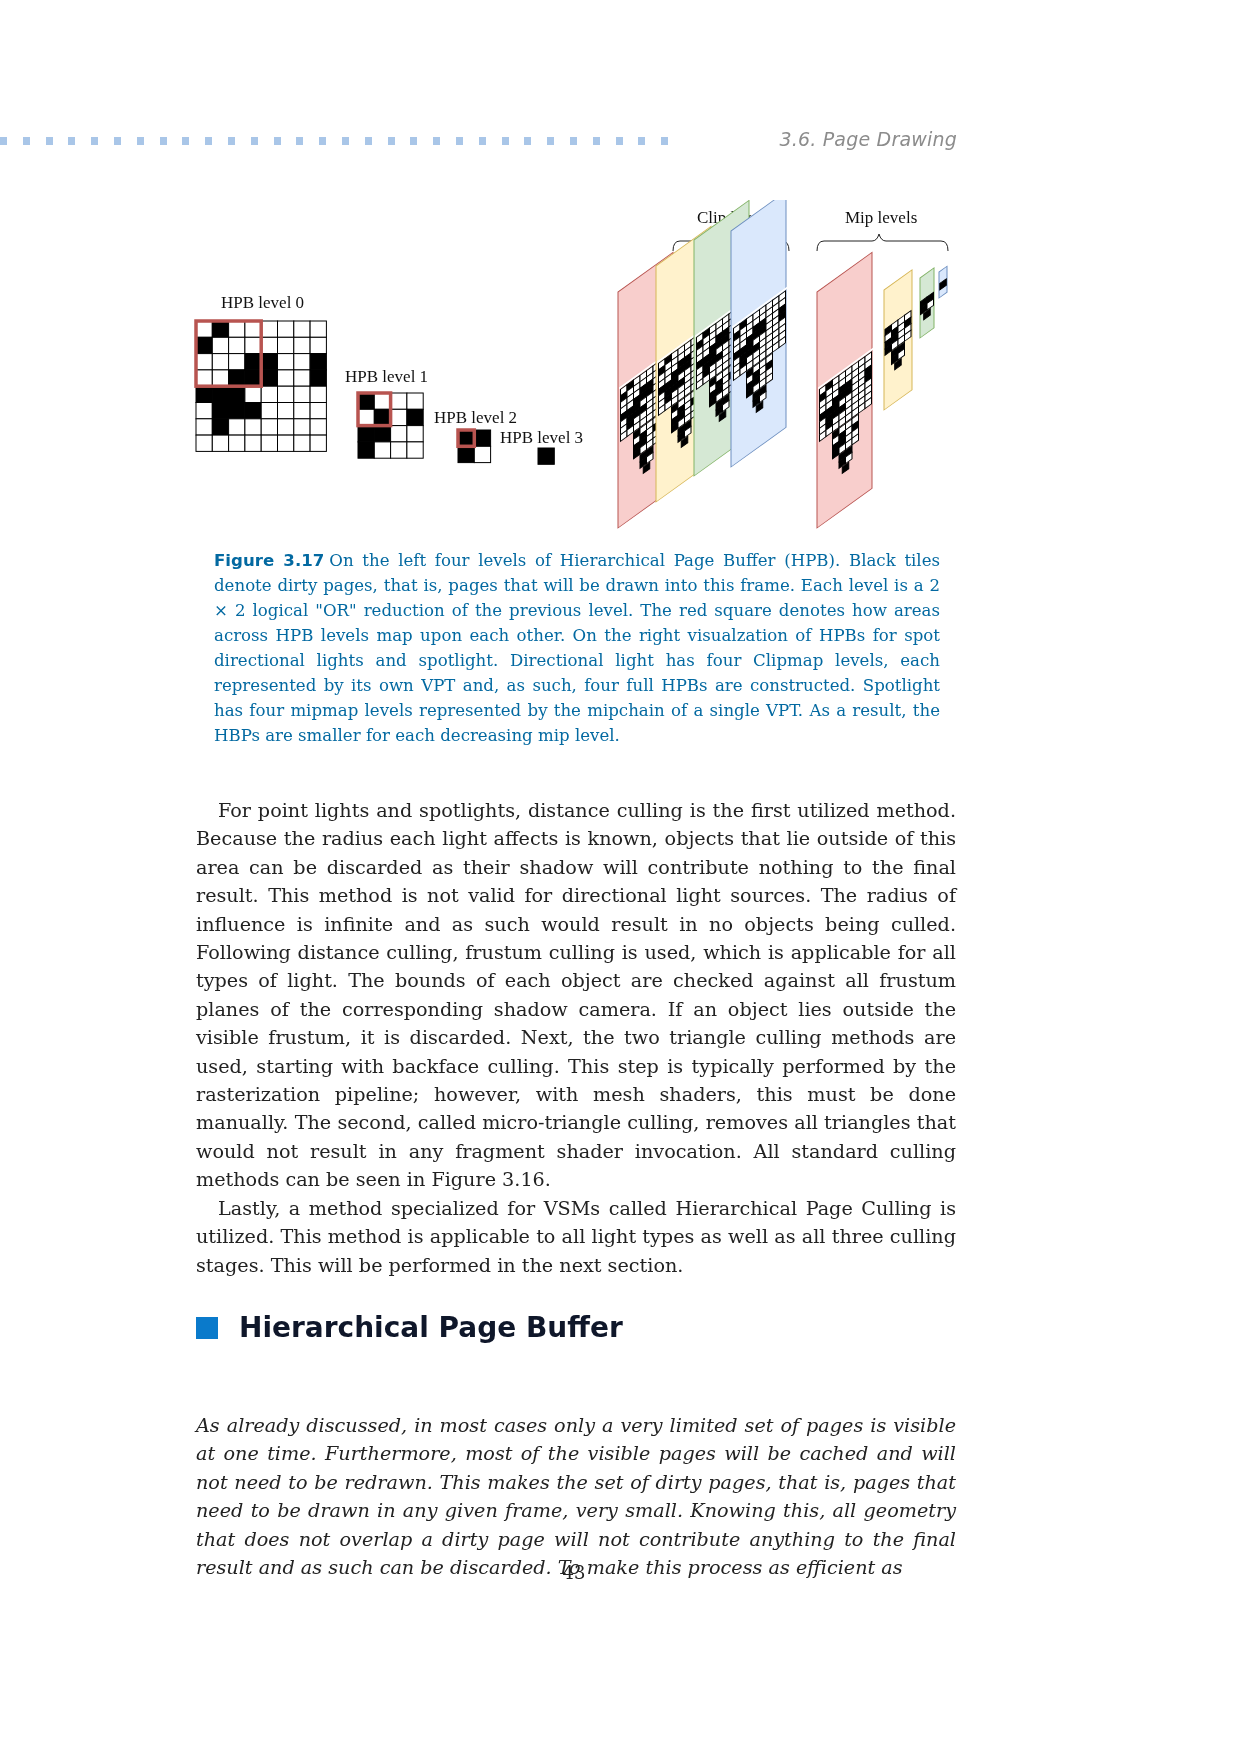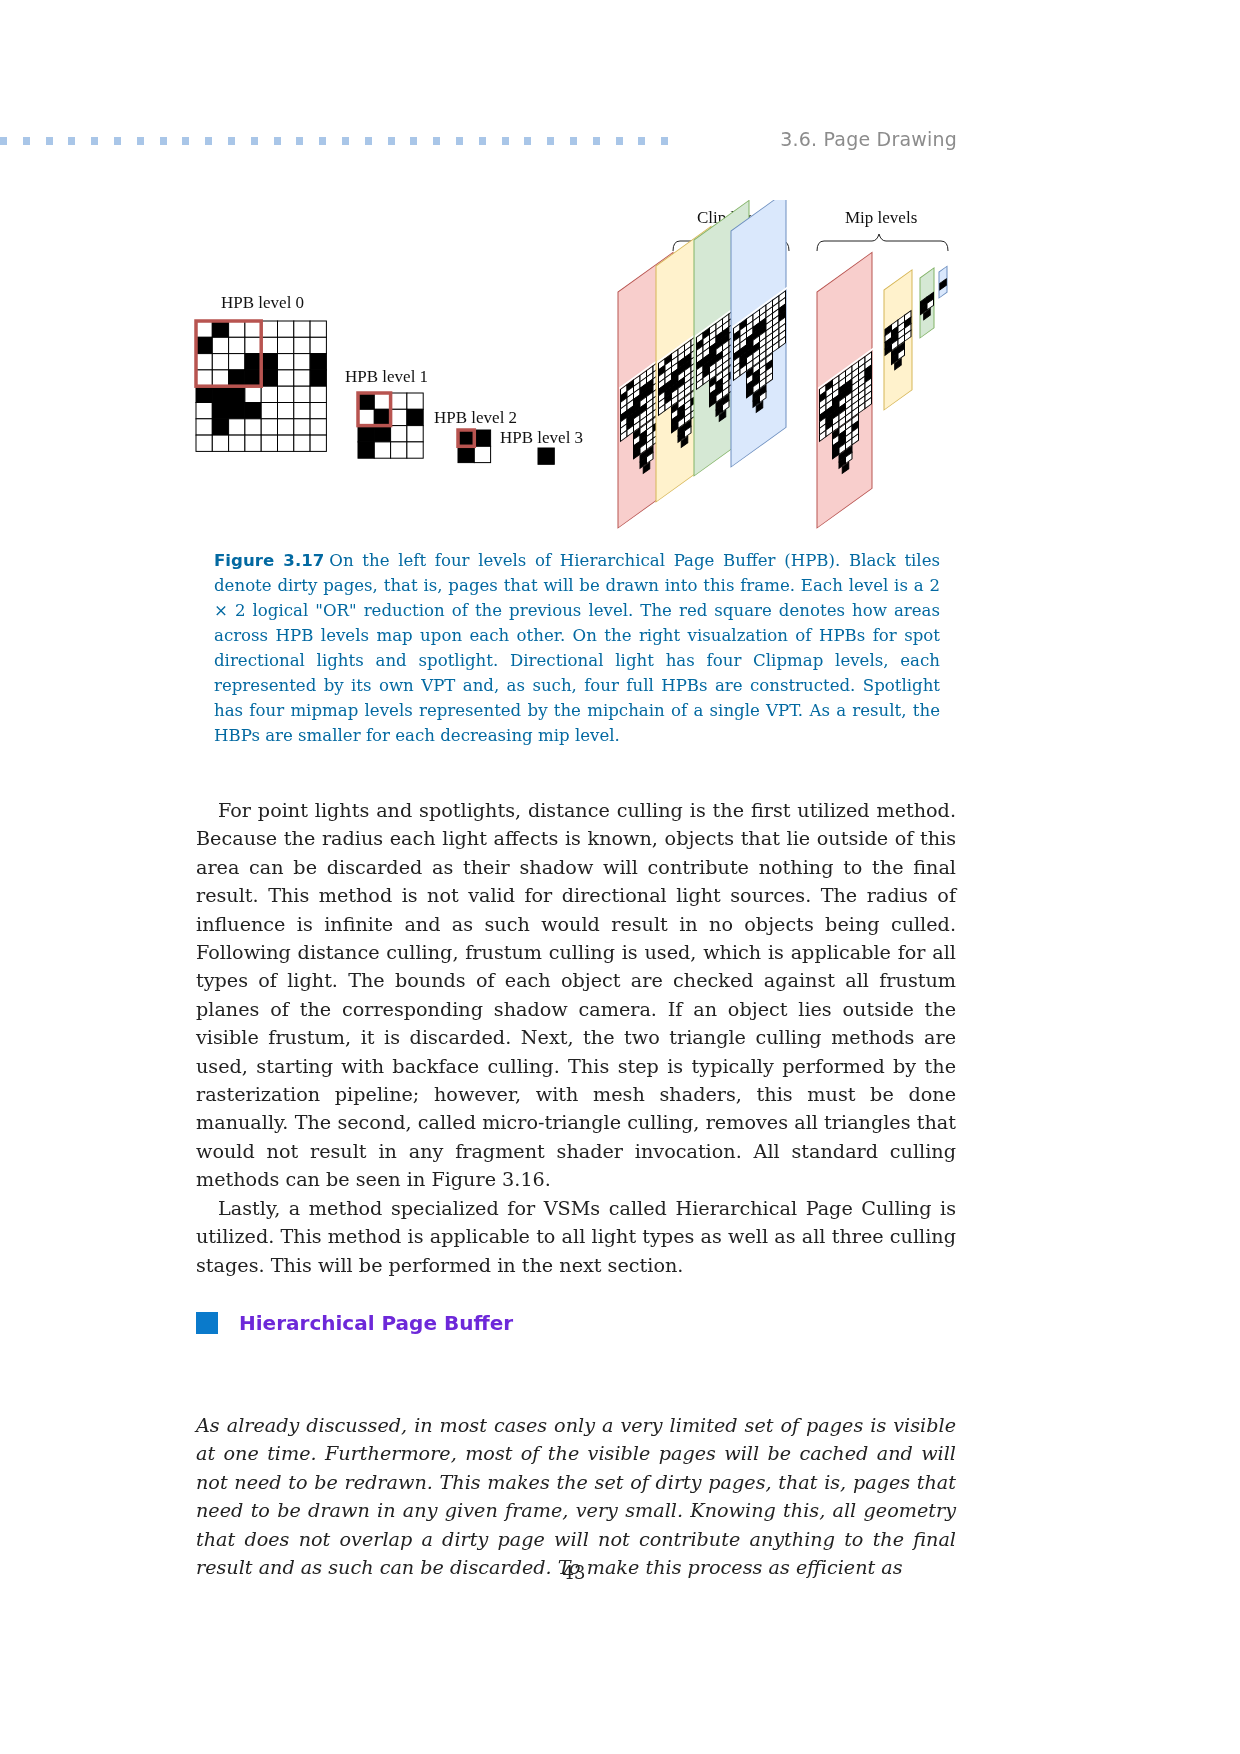--- a/index.html
+++ b/index.html
@@ -1,29 +1,29 @@
 <!DOCTYPE html>
 <html><head>
 <meta charset="utf-8">
 <style>
   html, body { margin: 0; padding: 0; background: #ffffff; }
   body { width: 1240px; height: 1754px; position: relative; overflow: hidden; }
   .header-rule { position: absolute; left: 0; top: 137px; display: flex; gap: 0; }
   .header-rule span { display: inline-block; width: 7px; height: 8px; background: #a9c6e8; margin-right: 15.8px; }
-  .running-head { position: absolute; right: 283px; top: 128px; font-family: "DejaVu Sans", sans-serif; font-size: 19px; color: #8c8c8c; letter-spacing: 0.2px; }
+  .running-head { position: absolute; right: 283px; top: 128px; font-family: "DejaVu Sans", sans-serif; font-style: italic; font-size: 19px; color: #8c8c8c; letter-spacing: 0.2px; }
   .figure { position: absolute; left: 0; top: 200px; width: 1240px; height: 340px; }
   .fig-label { font-family: "Liberation Serif", serif; font-size: 17px; fill: #111; }
   .caption { position: absolute; left: 214px; top: 548px; width: 726px; font-family: "DejaVu Serif", serif; font-size: 16.6px; line-height: 25px; color: #0369a1; text-align: justify; }
   .caption .label { font-family: "DejaVu Sans", sans-serif; font-weight: bold; margin-right: 5px; }
   .body-text { position: absolute; left: 196px; width: 760px; font-family: "DejaVu Serif", serif; font-size: 19.2px; line-height: 28.4px; color: #222; text-align: justify; }
   .body-text p { margin: 0; text-indent: 22px; }
   .body-text p.noindent { text-indent: 0; }
   .section-heading { position: absolute; left: 196px; top: 1311px; display: flex; align-items: center; }
   .section-square { width: 22px; height: 22px; background: #0a7acb; margin-right: 21px; }
-  .section-title { font-family: "DejaVu Sans", sans-serif; font-weight: bold; font-size: 20px; color: #6d28d9; }
+  .section-title { font-family: "DejaVu Sans", sans-serif; font-weight: bold; font-size: 28px; color: #0f172a; }
   .page-number { position: absolute; left: 0; width: 1148px; top: 1562px; text-align: center; font-family: "DejaVu Serif", serif; font-size: 18px; color: #222; }
 </style>
 </head>
 <body>
 
 <div class="header-rule" id="header-rule">
     <span style="background: rgb(169, 198, 232);"></span>
     <span style="background: rgb(169, 198, 232);"></span>
     <span style="background: rgb(169, 198, 232);"></span>
     <span style="background: rgb(169, 198, 232);"></span>

